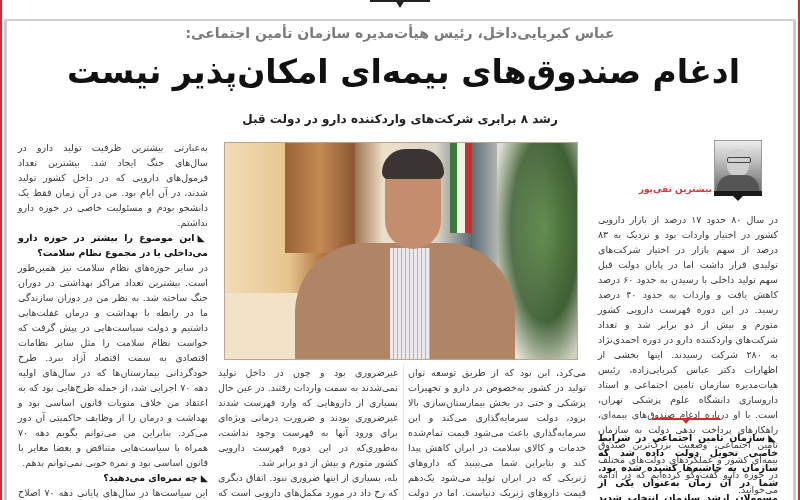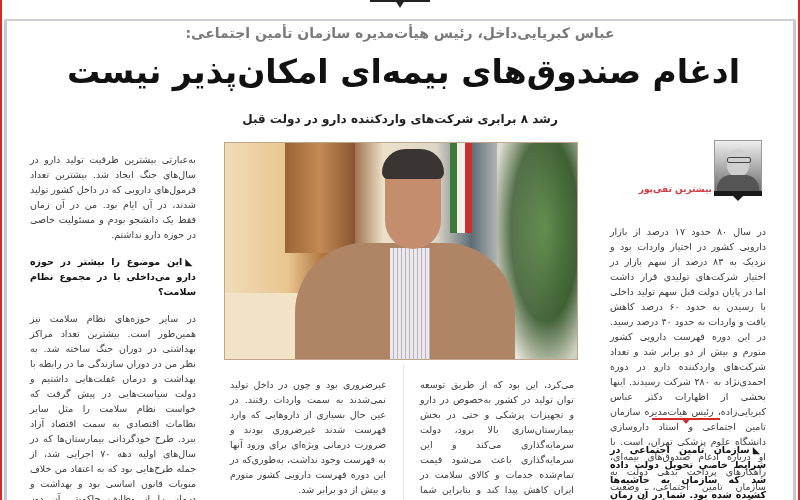--- a/index.html
+++ b/index.html
@@ -30,21 +30,21 @@
     }
     .subhead {
       position: absolute; top: 112px; left: 200px; width: 400px; text-align: center;
       direction: rtl; font-size: 12px; font-weight: bold; color: #222;
     }
 
     .col {
       position: absolute; direction: rtl; text-align: justify;
       font-size: 9.5px; line-height: 15px; color: #3a3a3a;
     }
-    .col p { margin: 12px; }
+    .col p { margin: 0; }
     .col .q { font-weight: bold; color: #111; }
     .col .q .mark { color: #1a1a1a; font-weight: bold; margin-left: 3px; }
 
     .col-left { left: 18px; top: 140px; width: 190px; }
     .col-mid-left { left: 218px; top: 365px; width: 180px; }
     .col-mid-right { left: 408px; top: 365px; width: 178px; }
     .col-right { left: 598px; top: 212px; width: 180px; }
     .col-right-2 { left: 598px; top: 430px; width: 180px; }
 
     .photo {
@@ -148,14 +148,17 @@
   <p>غیرضروری بود و چون در داخل تولید نمی‌شدند به سمت واردات رفتند. در عین حال بسیاری از داروهایی که وارد فهرست شدند غیرضروری بودند و ضرورت درمانی ویژه‌ای برای ورود آنها به فهرست وجود نداشت، به‌طوری‌که در این دوره فهرست دارویی کشور متورم و بیش از دو برابر شد.</p>
   <p>بله، بسیاری از اینها ضروری نبود. اتفاق دیگری که رخ داد در مورد مکمل‌های دارویی است که به</p>
 </div>
 
 <div class="col col-left">
   <p>به‌عبارتی بیشترین ظرفیت تولید دارو در سال‌های جنگ ایجاد شد. بیشترین تعداد فرمول‌های دارویی که در داخل کشور تولید شدند، در آن ایام بود. من در آن زمان فقط یک دانشجو بودم و مسئولیت خاصی در حوزه دارو نداشتم.</p>
   <p class="q">
     <span class="mark">◣</span><span>این موضوع را بیشتر در حوزه دارو می‌داخلی یا در مجموع نظام سلامت؟</span>
   </p>
   <p>در سایر حوزه‌های نظام سلامت نیز همین‌طور است. بیشترین تعداد مراکز بهداشتی در دوران جنگ ساخته شد. به نظر من در دوران سازندگی ما در رابطه با بهداشت و درمان غفلت‌هایی داشتیم و دولت سیاست‌هایی در پیش گرفت که خواست نظام سلامت را مثل سایر نظامات اقتصادی به سمت اقتصاد آزاد ببرد. طرح خودگردانی بیمارستان‌ها که در سال‌های اولیه دهه ۷۰ اجرایی شد، از جمله طرح‌هایی بود که به اعتقاد من خلاف منویات قانون اساسی بود و بهداشت و درمان را از وظایف حاکمیتی آن دور می‌کرد. بنابراین من می‌توانم بگویم دهه ۷۰ همراه با سیاست‌هایی متناقض و بعضا مغایر با قانون اساسی بود و نمره خوبی نمی‌توانم بدهم.</p>
+  <p class="q">
+    <span class="mark">◣</span><span>چه نمره‌ای می‌دهید؟</span>
+  </p>
   <p>این سیاست‌ها در سال‌های پایانی دهه ۷۰ اصلاح شد و در دولت آقای خاتمی، بازگشت به سیاست‌های پذیرش مسئولیت حاکمیتی در حوزه بهداشت و درمان را داشتیم و در مجموع به دهه ۷۰ می‌توانیم با ارفاق</p>
 </div>
 
 </body></html>

